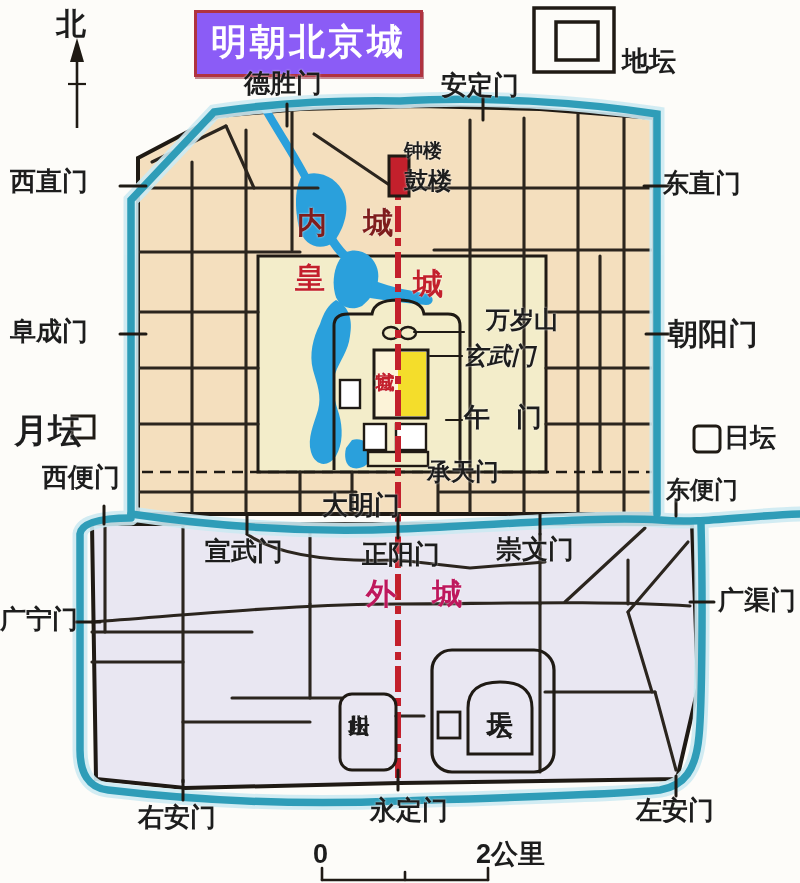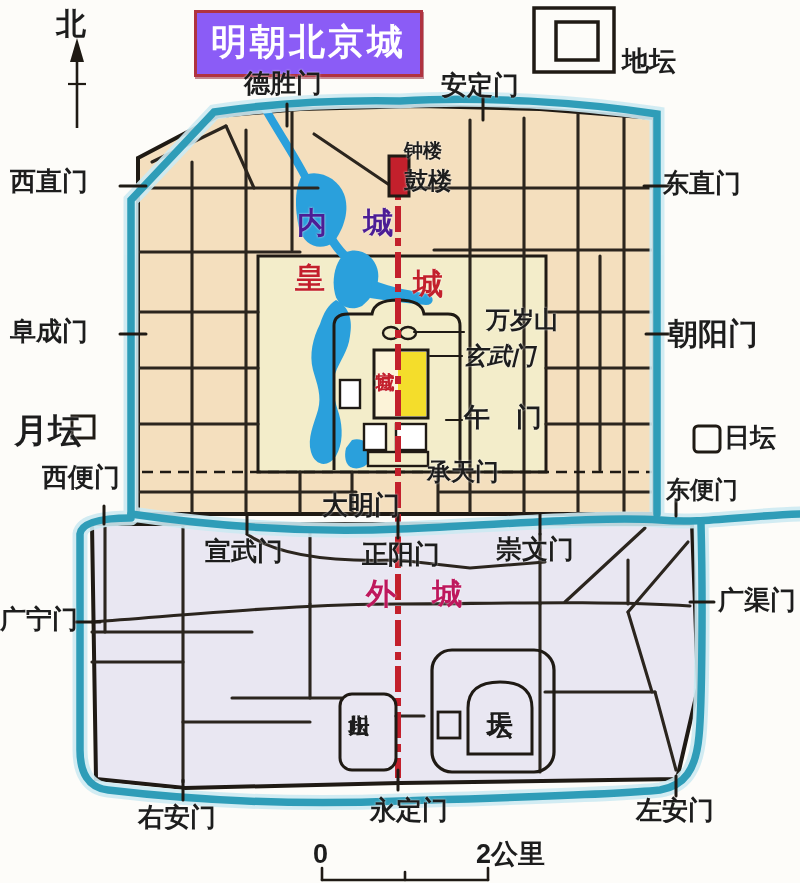--- a/index.html
+++ b/index.html
@@ -172,21 +172,21 @@
 <div class="lbl" style="left:622px;top:26px;font-size:27px;margin-top:21px;">地坛</div>
 
 <div class="lbl" style="left:244px;top:70px;font-size:26px;">德胜门</div>
 <div class="lbl" style="left:441px;top:72px;font-size:26px;">安定门</div>
 <div class="lbl" style="left:10px;top:168px;font-size:26px;">西直门</div>
 <div class="lbl" style="left:663px;top:170px;font-size:26px;">东直门</div>
 
 <div class="lbl" style="left:404px;top:141px;font-size:19px;">钟楼</div>
 <div class="lbl" style="left:404px;top:168px;font-size:24px;">鼓楼</div>
 
-<div class="lbl red" style="left: 297px; top: 207px; font-size: 30px; letter-spacing: 14px; color: #4c1d95;">内 城</div>
+<div class="lbl red" style="left: 297px; top: 207px; font-size: 30px; letter-spacing: 14px; color: #7f1d1d;">内 城</div>
 <div class="lbl red" style="left: 295px; top: 262px; font-size: 30px; color: rgb(195, 32, 44);">皇</div>
 <div class="lbl red" style="left: 413px; top: 268px; font-size: 30px; color: rgb(195, 32, 44);">城</div>
 
 <div class="lbl" style="left:10px;top:318px;font-size:26px;">阜成门</div>
 <div class="lbl" style="left:668px;top:318px;font-size:30px;">朝阳门</div>
 
 <div class="lbl" style="left:466px;top:307px;font-size:24px;margin-left:20px;">万岁山</div>
 <div class="lbl" style="left:463px;top:343px;font-size:24px;font-style:italic;">玄武门</div>
 <div class="lbl red vert" style="left: 375px; top: 356px; font-size: 19px; color: rgb(195, 32, 44);">宫城</div>
 <div class="lbl" style="left:464px;top:404px;font-size:26px;">午　门</div>

